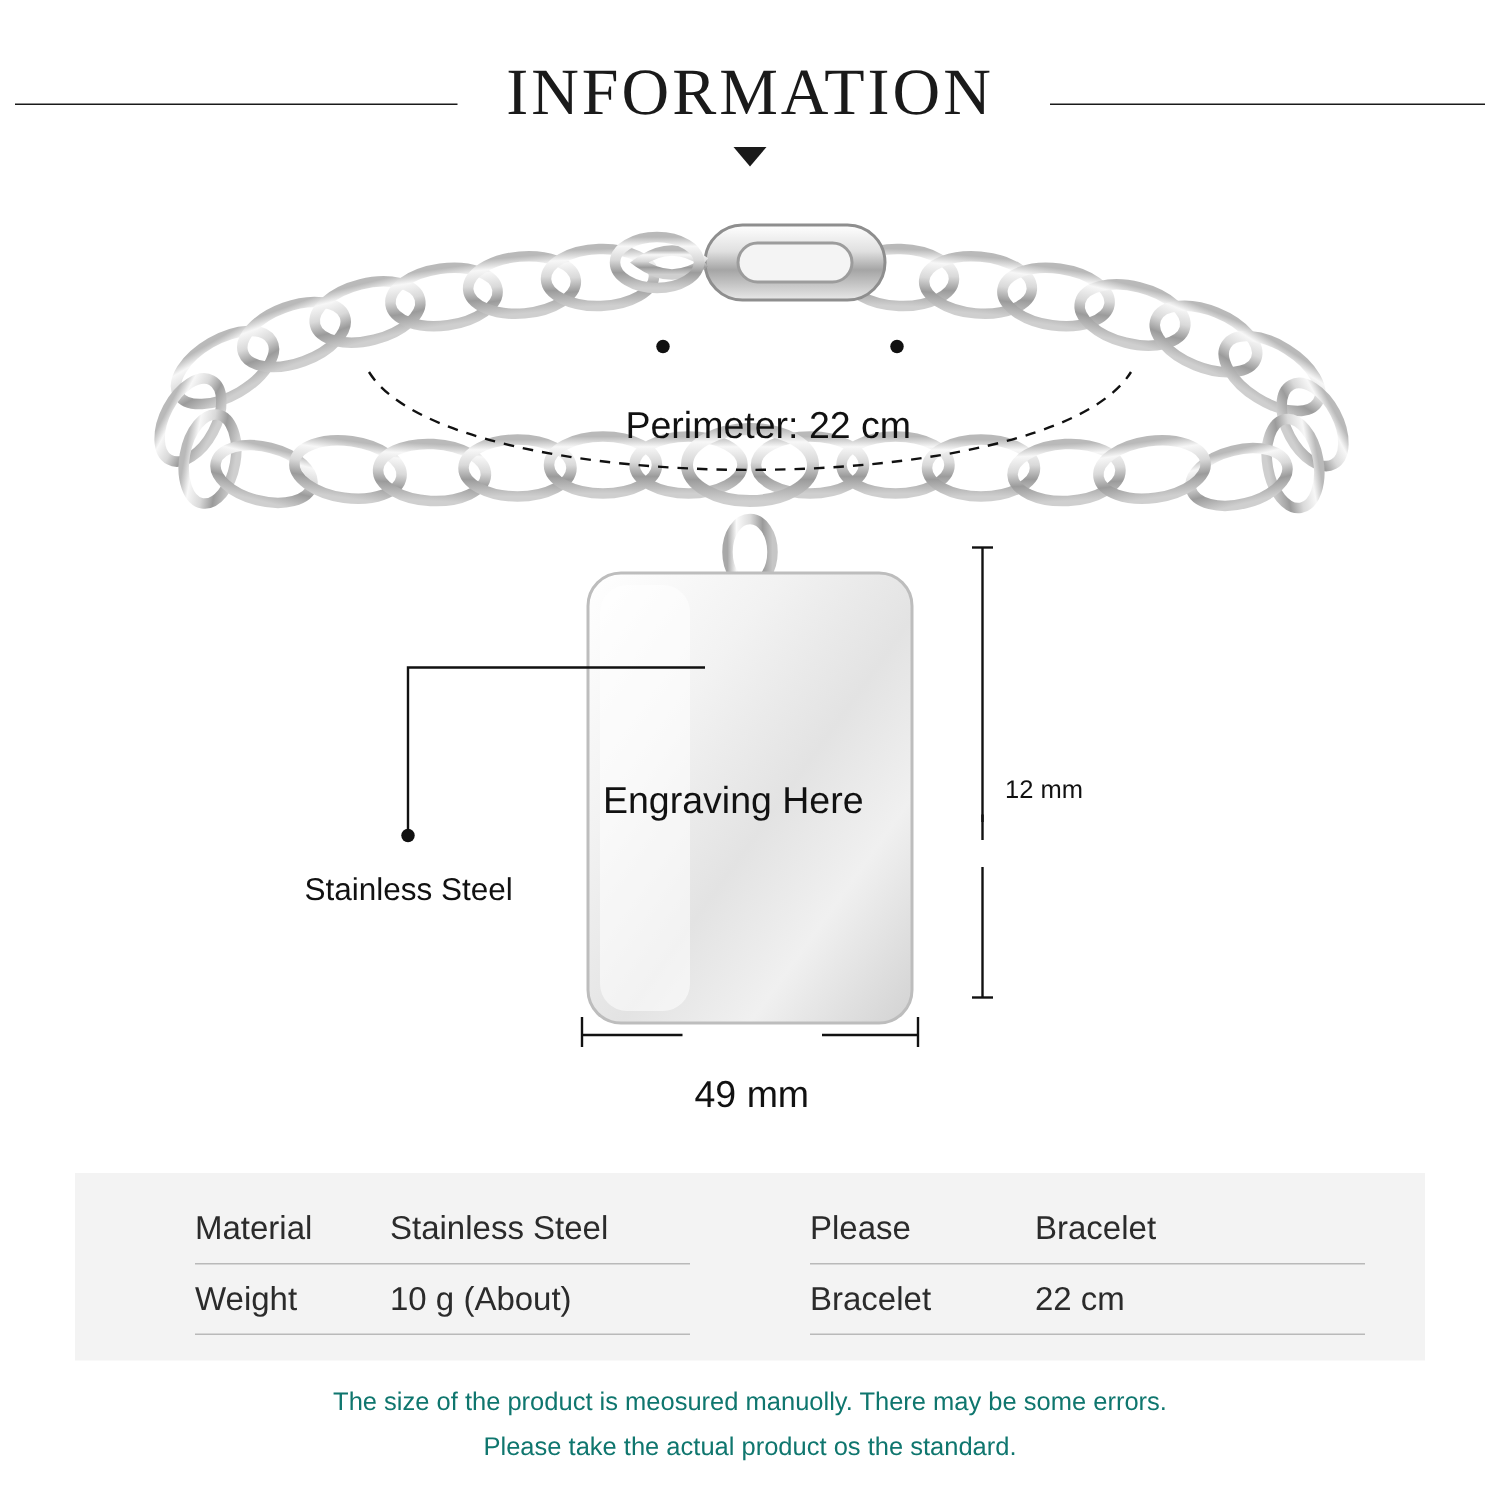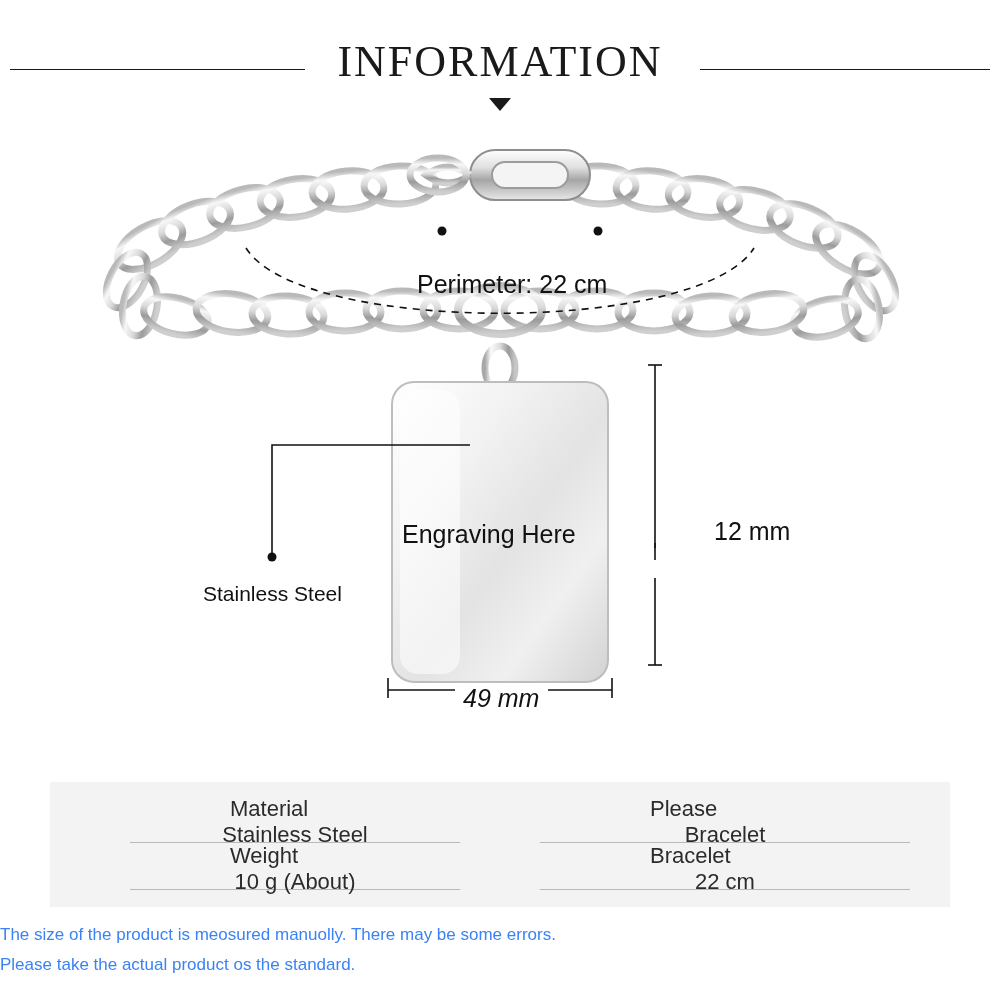--- a/index.html
+++ b/index.html
@@ -81,22 +81,22 @@
   .label {
     position: absolute;
     font-size: 22px;
     color: #111;
     white-space: nowrap;
     margin-top: 12px;
   }
   .label-perimeter { top: 138px; left: 417px; font-size: 25px; }
   .label-engrave   { top: 388px; left: 402px; font-size: 25px; }
   .label-steel     { top: 450px; left: 203px; font-size: 21px; }
-  .label-height    { top: 385px; left: 714px; font-size: 25px; }
-  .label-width     { top: 552px; left: 463px; font-size: 25px; font-style: italic; }
+  .label-height    { top: 385px; left: 670px; font-size: 17px; }
+  .label-width     { top: 584px; left: 463px; font-size: 25px; }
 
   
   .spec-panel {
     position: absolute;
     top: 782px;
     left: 50px;
     width: 900px;
     height: 125px;
     background: #f3f3f3;
   }
@@ -112,42 +112,42 @@
     width: 50%;
     padding: 14px 0 0 0;
     box-sizing: border-box;
   }
   .spec-row {
     display: flex;
     align-items: center;
     height: 46px;
     margin: 0 40px 0 80px;
     border-bottom: 1px solid #b9b9b9;
-    flex-direction: column;
   }
   .spec-col.right .spec-row {
     margin: 0 40px 0 40px;
   }
   .spec-key {
     width: 130px;
     font-size: 22px;
     color: #2b2b2b;
   }
   .spec-col.right .spec-key { width: 150px; }
   .spec-val {
     font-size: 22px;
     color: #2b2b2b;
   }
 
   
   .note {
     position: absolute;
     width: 1000px;
+    text-align: center;
     font-size: 17px;
-    color: #3b82f6;
+    color: #0f766e;
   }
   .note-1 { top: 925px; }
   .note-2 { top: 955px; }
 </style>
 </head>
 <body>
 
 <div class="header">
   <div class="header-rule-left"></div>
   <div class="header-rule-right"></div>

